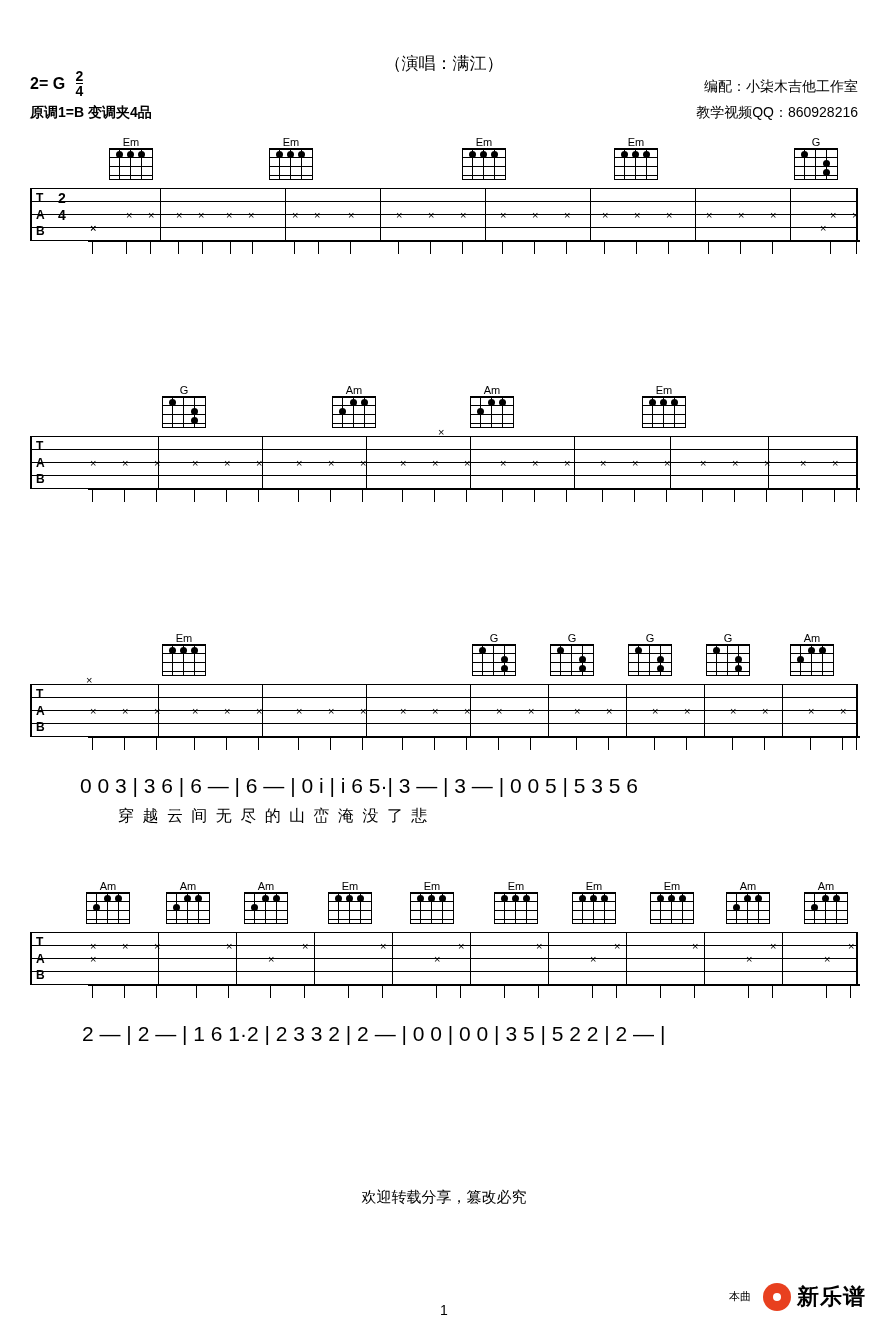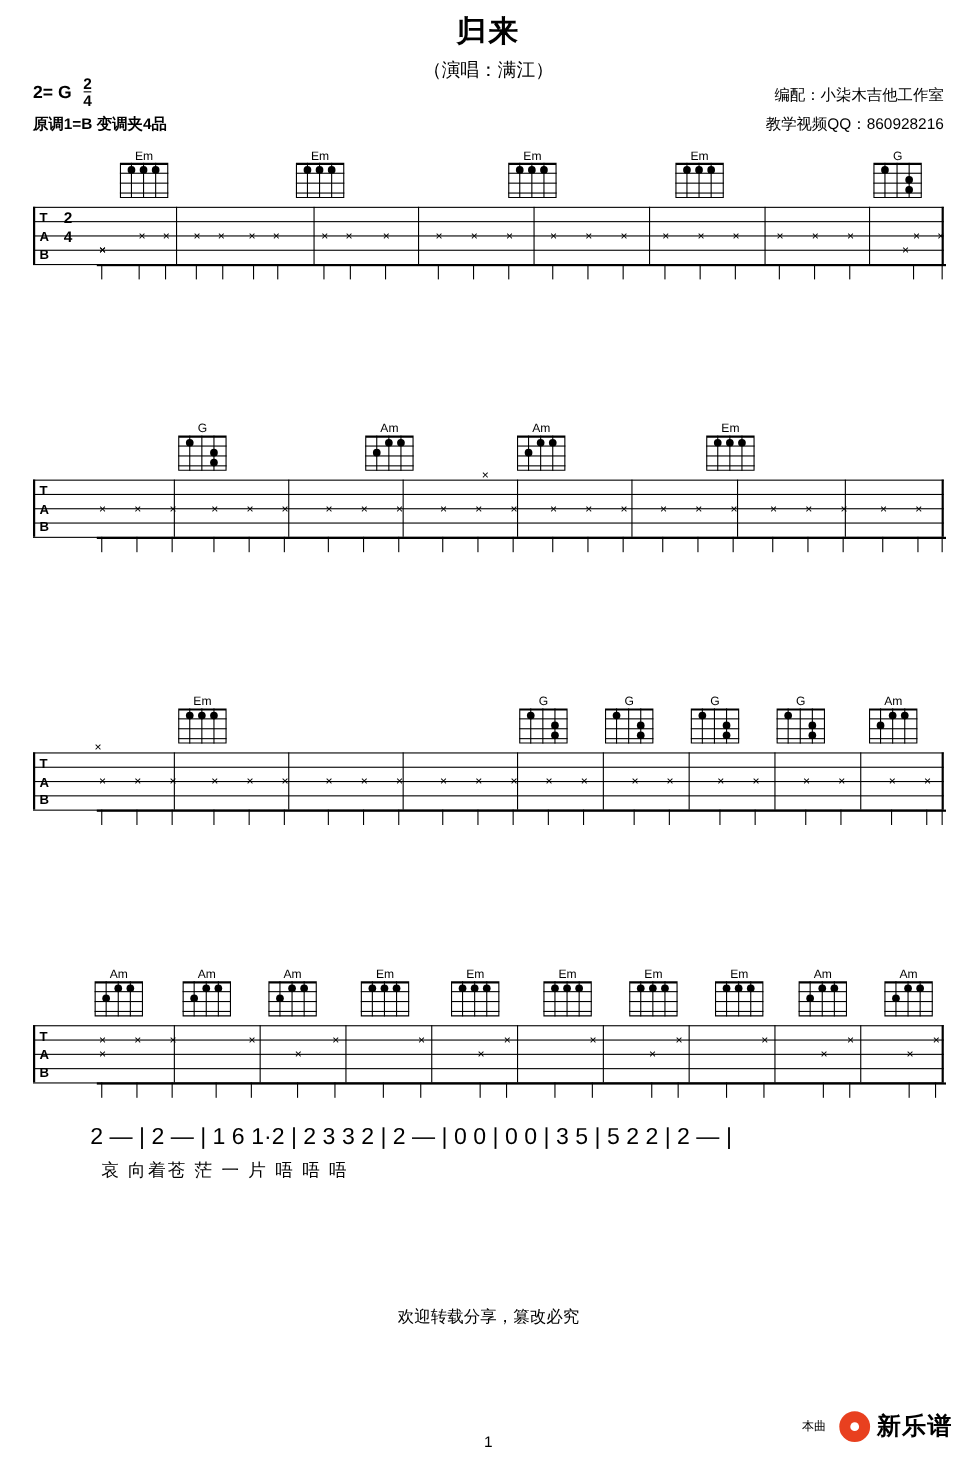--- a/index.html
+++ b/index.html
@@ -64,21 +64,20 @@
   .logo .disc{width:28px;height:28px;border-radius:50%;background:#e8401f;position:relative;}
   .logo .disc:after{content:"";position:absolute;left:50%;top:50%;width:8px;height:8px;margin:-4px 0 0 -4px;border-radius:50%;background:#fff;}
   .logo .ltext{font-size:22px;font-weight:bold;color:#000;letter-spacing:1px;}
   .logo .small{position:absolute;left:-34px;top:7px;font-size:11px;color:#000;}
 </style>
 </head>
 <body>
 
 <div class="page">
 
-  <div class="title">归来</div>
   <div class="subtitle">（演唱：满江）</div>
 
   <div class="key-line1">
     <span>2= G</span>
     <span class="meter">
       <span class="num">2</span>
       <span class="den">4</span>
     </span>
   </div>
   <div class="key-line2">原调1=B  变调夹4品</div>
@@ -533,20 +532,24 @@
       <div class="stem" style="left:578px;top:52px;height:14px;"></div>
       <div class="stem" style="left:624px;top:52px;height:14px;"></div>
       <div class="stem" style="left:656px;top:52px;height:14px;"></div>
       <div class="stem" style="left:702px;top:52px;height:14px;"></div>
       <div class="stem" style="left:734px;top:52px;height:14px;"></div>
       <div class="stem" style="left:780px;top:52px;height:14px;"></div>
       <div class="stem" style="left:812px;top:52px;height:14px;"></div>
       <div class="stem" style="left:826px;top:52px;height:14px;"></div>
     </div>
 
+    <div class="melody" style="margin-top:28px;">
+      <div class="mel" style="left:50px;">0  0 3 | 3  6  | 6  —  | 6  —  | 0 i  | i  6 5·| 3  —  | 3  —  | 0 0 5 | 5 3 5 6</div>
+      <div class="lyric" style="left:88px;">穿 越 云 间        无 尽 的 山 峦        淹 没 了 悲</div>
+    </div>
   </div>
 
   <div class="system" style="top:880px;">
 
     <div class="chordrow">
       <div class="chord" style="left:82px;">
         <div class="cname">Am</div>
         <div class="chordbox">
           <div class="grid"></div>
           <div class="v" style="left:10px;"></div>
@@ -754,21 +757,20 @@
       <div class="stem" style="left:630px;top:52px;height:14px;"></div>
       <div class="stem" style="left:664px;top:52px;height:14px;"></div>
       <div class="stem" style="left:718px;top:52px;height:14px;"></div>
       <div class="stem" style="left:742px;top:52px;height:14px;"></div>
       <div class="stem" style="left:796px;top:52px;height:14px;"></div>
       <div class="stem" style="left:820px;top:52px;height:14px;"></div>
     </div>
 
     <div class="melody" style="margin-top:28px;">
       <div class="mel" style="left:52px;">2  —  | 2  —  | 1 6 1·2 | 2 3 3 2 | 2  —  | 0 0 | 0 0 | 3 5 | 5 2 2 | 2  —  |</div>
-      <div class="lyric" style="left:62px;">哀        向着苍 茫 一 片        唔 唔   唔</div>
     </div>
   </div>
 
   <div class="footer" style="top:1188px;">欢迎转载分享，篡改必究</div>
   <div class="pagenum">1</div>
 
   <div class="logo">
     <span class="small">本曲</span>
     <span class="disc"></span>
     <span class="ltext">新乐谱</span>

